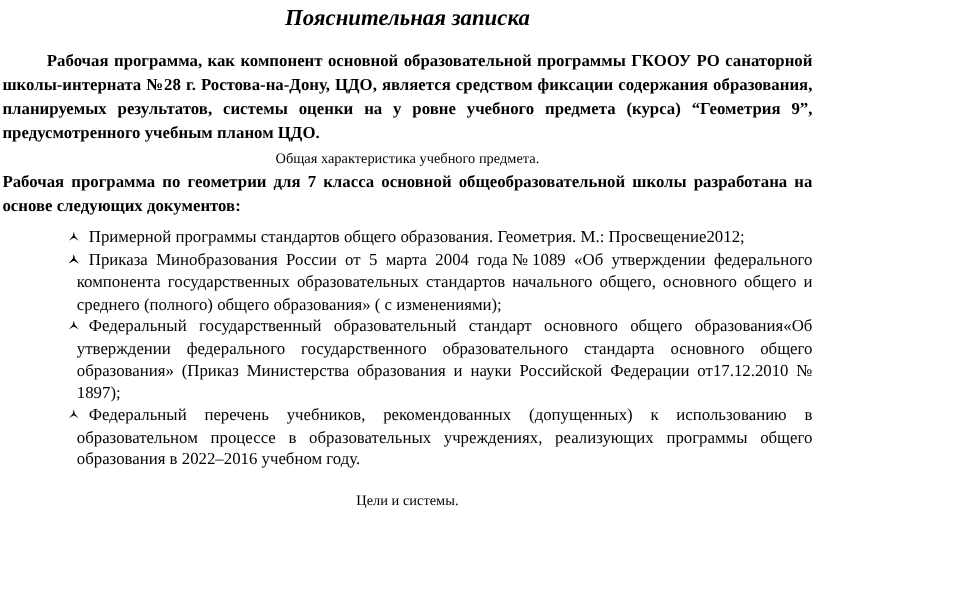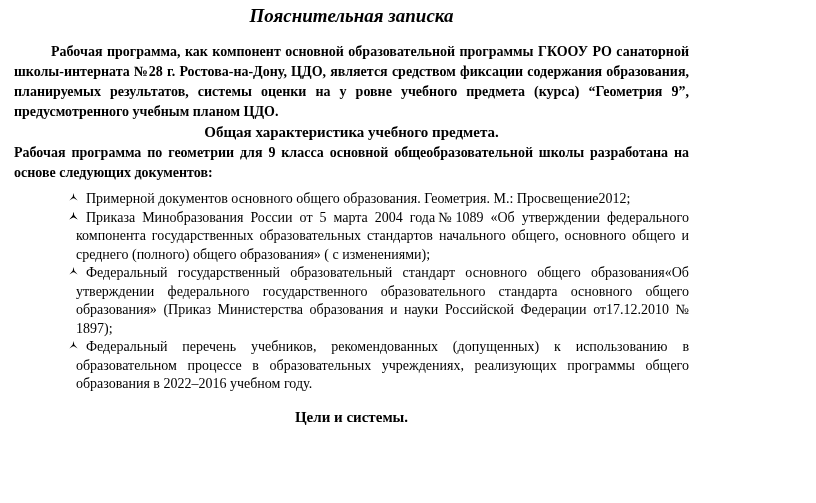--- a/index.html
+++ b/index.html
@@ -12,43 +12,42 @@
     width: 680px;
     height: 503px;
     box-sizing: border-box;
     padding: 4px 3px 0 2px;
     overflow: hidden;
     background: #ffffff;
     color: #000000;
     font-family: "Liberation Serif", "DejaVu Serif", serif;
     font-size: 14px;
     line-height: 20px;
-    margin-left: 12px;
   }
   .doc-title {
     margin: 0 0 14px 0;
     text-align: center;
     font-size: 19px;
     line-height: 24px;
     font-weight: bold;
     font-style: italic;
   }
   .para {
     margin: 0;
     text-align: justify;
     font-weight: bold;
   }
   .para.indented {
     text-indent: 37px;
   }
   .section-heading {
     margin: 0;
     text-align: center;
-    font-weight: bold;
-    font-size: 15px;
+    font-weight: normal;
+    font-size: 12px;
     line-height: 21px;
   }
   ul.doc-list {
     list-style: none;
     margin: 7px 0 0 0;
     padding: 0;
     line-height: 18.5px;
   }
   ul.doc-list li {
     position: relative;
@@ -77,30 +76,30 @@
 <body>
 
 <div class="page">
 
   <h1 class="doc-title">Пояснительная записка</h1>
 
   <p class="para indented">Рабочая программа, как компонент основной образовательной программы ГКООУ РО санаторной школы-интерната №28 г. Ростова-на-Дону, ЦДО, является средством фиксации содержания образования, планируемых результатов, системы оценки на у ровне учебного предмета (курса) “Геометрия 9”, предусмотренного учебным планом ЦДО.</p>
 
   <h2 class="section-heading">Общая характеристика учебного предмета.</h2>
 
-  <p class="para">Рабочая программа по геометрии для 9 класса основной общеобразовательной школы разработана на основе следующих документов:</p>
+  <p class="para">Рабочая программа по геометрии для 7 класса основной общеобразовательной школы разработана на основе следующих документов:</p>
 
   <ul class="doc-list">
     <li>
       <span class="bullet">
           <svg viewBox="0 0 10 10" aria-hidden="true">
             <path d="M5 0 L5.9 4.1 L9.6 8.4 L5.6 5.9 L4.4 5.9 L0.4 8.4 L4.1 4.1 Z" fill="#000"></path>
           </svg>
         </span>
-      <span>Примерной документов основного общего образования. Геометрия. М.: Просвещение2012;</span>
+      <span>Примерной программы стандартов общего образования. Геометрия. М.: Просвещение2012;</span>
     </li>
     <li>
       <span class="bullet">
           <svg viewBox="0 0 10 10" aria-hidden="true">
             <path d="M5 0 L5.9 4.1 L9.6 8.4 L5.6 5.9 L4.4 5.9 L0.4 8.4 L4.1 4.1 Z" fill="#000"></path>
           </svg>
         </span>
     </li>
     <li>
       <span class="bullet">

